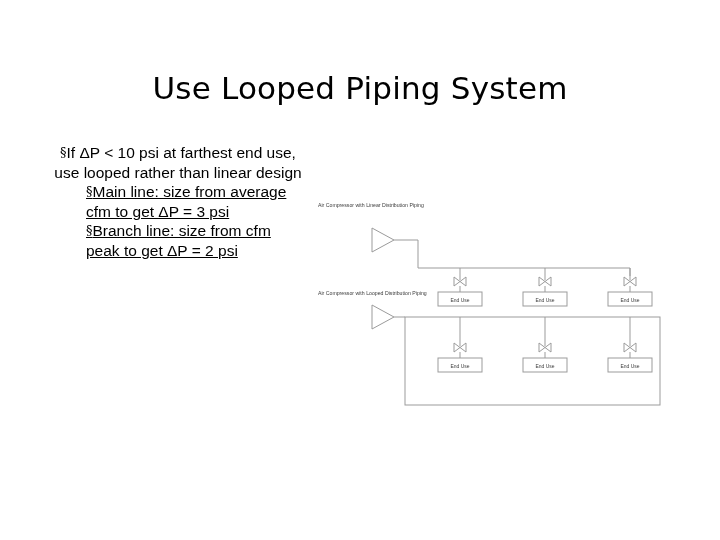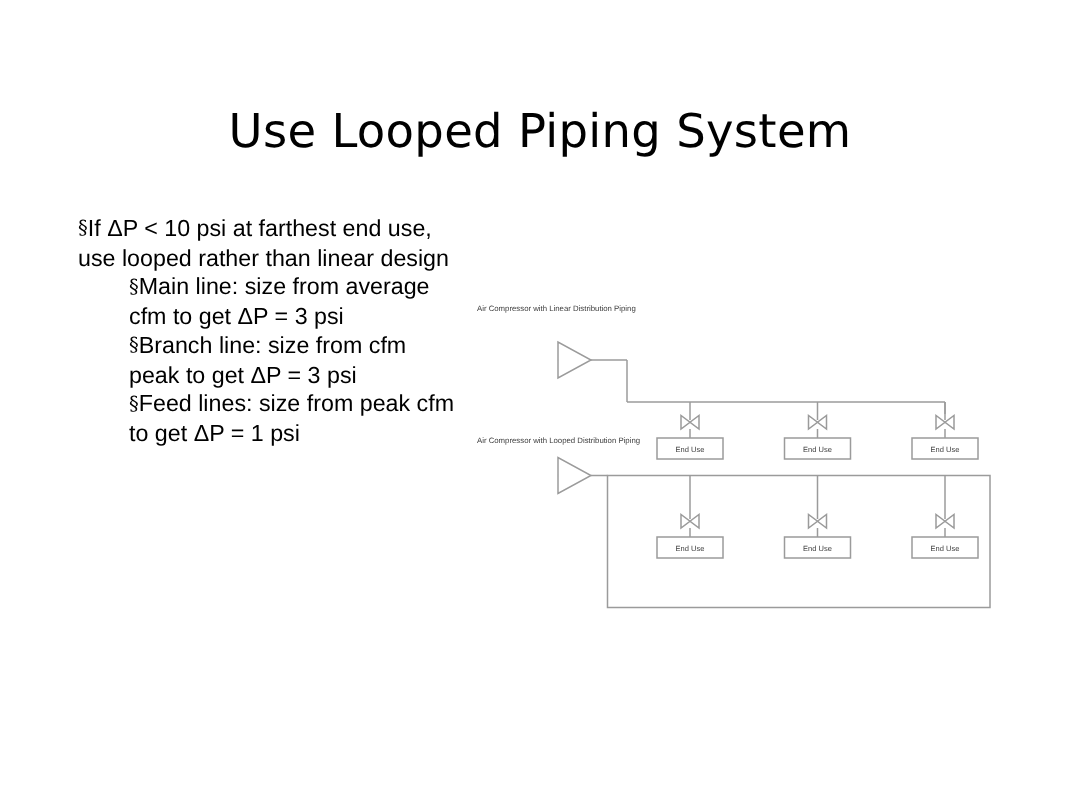--- a/index.html
+++ b/index.html
@@ -38,24 +38,26 @@
     width: 252px;
     color: #000000;
     font-size: 15.5px;
     line-height: 19.5px;
     font-family: "Liberation Sans", sans-serif;
   }
   .lvl1 {
     text-indent: 0;
     margin: 0;
     padding: 0;
+    text-align: center;
   }
   .lvl2 {
     margin: 0;
     padding-left: 34px;
+    text-decoration: underline;
   }
   .bullet {
     font-family: "DejaVu Serif", serif;
     font-size: 13px;
     vertical-align: 1px;
   }
   .diagram {
     position: absolute;
     left: 310px;
     top: 180px;
@@ -79,22 +81,21 @@
 </head>
 <body>
 
 <div class="slide">
 
   <div class="slide-title">Use Looped Piping System</div>
 
   <div class="body-text">
     <div class="lvl1"><span class="bullet">§</span><span>If ΔP &lt; 10 psi at farthest end use, use looped rather than linear design</span></div>
     <div class="lvl2"><span class="bullet">§</span><span>Main line: size from average cfm to get ΔP = 3 psi</span></div>
-    <div class="lvl2"><span class="bullet">§</span><span>Branch line: size from cfm peak to get ΔP = 3 psi</span></div>
-    <div class="lvl2"><span class="bullet">§</span><span>Feed lines: size from peak cfm to get ΔP = 1 psi</span></div>
+    <div class="lvl2"><span class="bullet">§</span><span>Branch line: size from cfm peak to get ΔP = 2 psi</span></div>
   </div>
 
   <div class="diagram">
     <svg class="diag-svg" width="370" height="235" viewBox="0 0 370 235" xmlns="http://www.w3.org/2000/svg">
       <g stroke="#9b9b9b" fill="none" stroke-width="1">
 
         <text class="diag-label" x="8" y="27" stroke="none">Air Compressor with Linear Distribution Piping</text>
 
         <polygon points="62,48 62,72 84,60"></polygon>
         <line x1="84" y1="60" x2="108" y2="60"></line>

